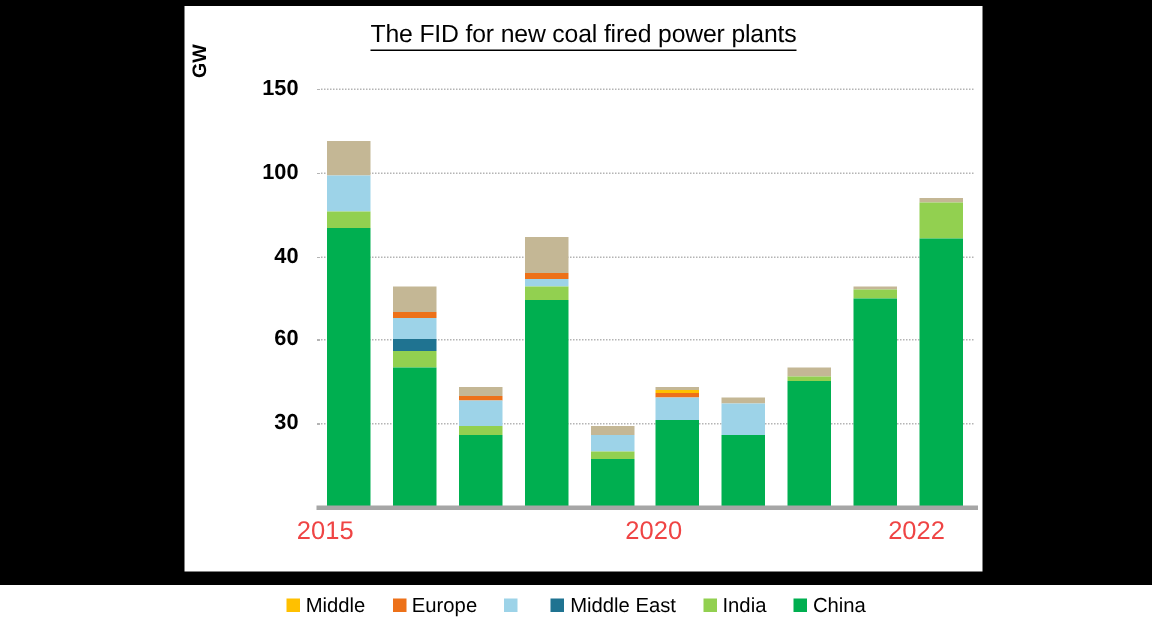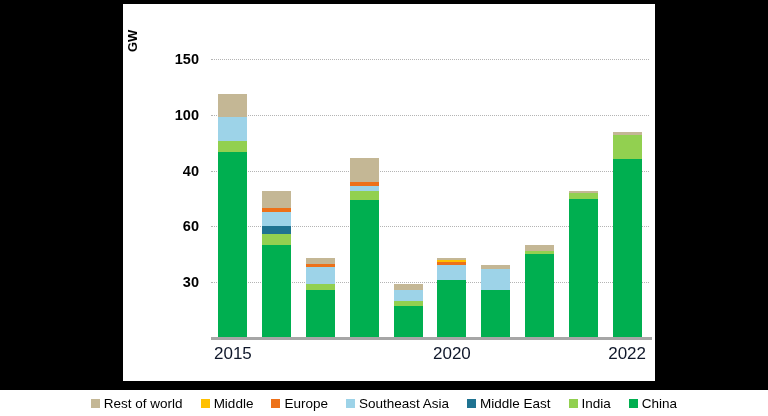--- a/index.html
+++ b/index.html
@@ -86,22 +86,22 @@
     bottom: 0;
     width: 29px;
     display: flex;
     flex-direction: column-reverse;
   }
   .seg { width: 100%; }
   .xlabel {
     position: absolute;
     top: 340px;
     font-size: 17px;
-    color: #0f172a;
-    text-align: center;
+    color: #ef4444;
+    text-align: left;
     width: 70px;
   }
   
   #legend {
     position: absolute;
     left: 0; top: 390px;
     width: 768px; height: 26px;
     background: #ffffff;
     display: flex;
     align-items: center;
@@ -125,20 +125,23 @@
     font-weight: normal;
   }
 </style>
 </head>
 <body>
 
 <div id="slide">
 
   <div id="chart-card">
 
+    <div id="chart-title">
+      <span>The FID for new coal fired power plants</span>
+    </div>
 
     <div id="y-axis-title">GW</div>
 
     <div id="y-tick-labels">
         <div class="ylabel" style="top: 271.2px; left: 32px;">30</div>
         <div class="ylabel" style="top: 215.4px; left: 32px;">60</div>
         <div class="ylabel" style="top: 159.6px; left: 32px;">40</div>
         <div class="ylabel" style="top: 103.8px; left: 32px;">100</div>
         <div class="ylabel" style="top: 48px; left: 32px;">150</div>
       </div>
@@ -220,34 +223,29 @@
     <div id="x-tick-labels">
         <div class="xlabel" style="left: 74.9px;">2015</div>
         <div class="xlabel" style="left: 293.9px;">2020</div>
         <div class="xlabel" style="left: 469.1px;">2022</div>
       </div>
 
   </div>
 
   <div id="legend">
       <div class="legend-item">
-        <span class="legend-swatch" style="background: rgb(196, 183, 149);"></span>
-        <span class="legend-label">Rest of world</span>
-      </div>
-      <div class="legend-item">
         <span class="legend-swatch" style="background: rgb(255, 192, 0);"></span>
         <span class="legend-label">Middle</span>
       </div>
       <div class="legend-item">
         <span class="legend-swatch" style="background: rgb(237, 113, 25);"></span>
         <span class="legend-label">Europe</span>
       </div>
       <div class="legend-item">
         <span class="legend-swatch" style="background: rgb(157, 211, 232);"></span>
-        <span class="legend-label">Southeast Asia</span>
       </div>
       <div class="legend-item">
         <span class="legend-swatch" style="background: rgb(31, 115, 145);"></span>
         <span class="legend-label">Middle East</span>
       </div>
       <div class="legend-item">
         <span class="legend-swatch" style="background: rgb(146, 208, 80);"></span>
         <span class="legend-label">India</span>
       </div>
       <div class="legend-item">

